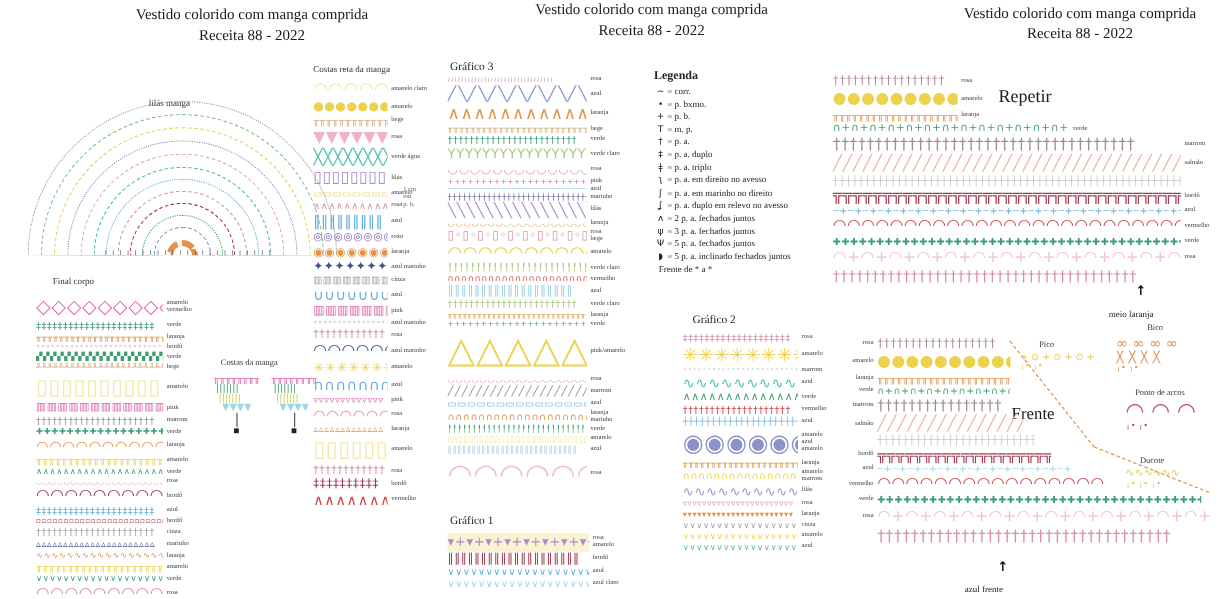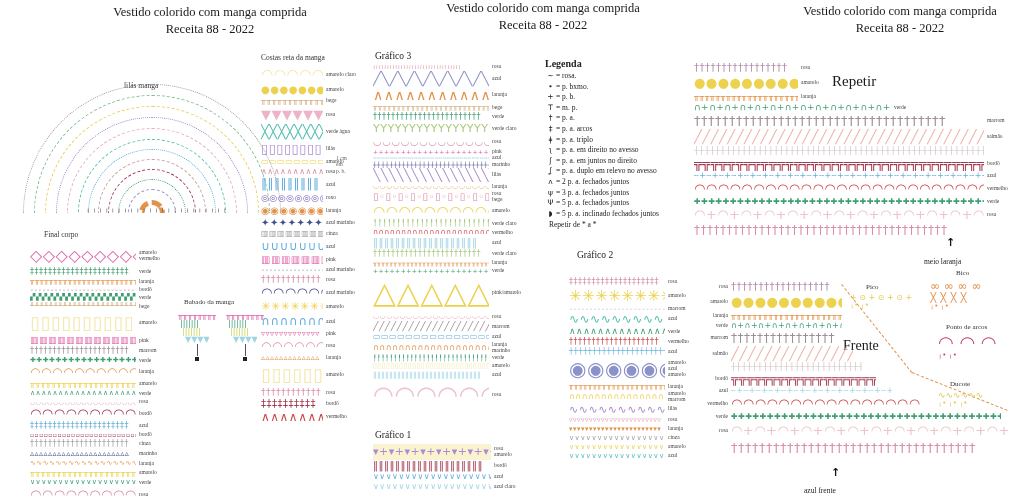--- a/index.html
+++ b/index.html
@@ -151,21 +151,21 @@
       <div class="crow">
         <span class="syms" style="color: rgb(63, 159, 114); font-size: 7px; height: 9px; line-height: 9px; width: 106px;">∨∨∨∨∨∨∨∨∨∨∨∨∨∨∨∨∨∨∨∨∨∨∨∨∨</span>
         <span class="rlabel" style="width: 44px;">verde</span>
       </div>
       <div class="crow">
         <span class="syms" style="color: rgb(217, 143, 166); font-size: 13px; height: 16px; line-height: 16px; width: 106px;">◠◠◠◠◠◠◠◠◠◠◠◠◠◠</span>
         <span class="rlabel" style="width: 44px;">rosa</span>
       </div>
     </div>
 
-  <span class="slabel" style="left:184px;top:299px;font-size:7px;">Babado da manga</span>
+  <span class="slabel" style="left:184px;top:299px;font-size:7px;">Costas da manga</span>
   <div class="tassels" style="left:178px;top:312px;" id="babado">
       <div class="tassel">
         <div class="trow" style="color: rgb(223, 100, 168); font-size: 8px; width: 38px;">╥╥╥╥╥╥╥╥</div>
         <div class="trow" style="color: rgb(63, 159, 114); font-size: 8px; width: 34px;">|||||||</div>
         <div class="trow" style="color: rgb(201, 210, 79); font-size: 8px; width: 30px;">|||||||</div>
         <div class="trow" style="color: rgb(159, 213, 228); font-size: 8px; width: 24px;">▼▼▼▼▼</div>
         <div class="stem"></div>
         <div class="tdot"></div>
       </div>
       <div class="tassel">
@@ -414,53 +414,53 @@
         <span class="syms" style="color: rgb(238, 195, 205); font-size: 24px; height: 30px; line-height: 30px; width: 116px;">◠◠◠◠◠◠◠◠</span>
         <span class="rlabel" style="width: 48px;">rosa</span>
       </div>
     </div>
 
   <div class="legend">
     <h4>Legenda</h4>
     <div id="legend-list">
         <div class="lrow">
           <span class="lsym">∼</span>
-          <span>= rosa.</span>
+          <span>= corr.</span>
         </div>
         <div class="lrow">
           <span class="lsym">•</span>
           <span>= p. bxmo.</span>
         </div>
         <div class="lrow">
           <span class="lsym">+</span>
           <span>= p. b.</span>
         </div>
         <div class="lrow">
           <span class="lsym">T</span>
           <span>= m. p.</span>
         </div>
         <div class="lrow">
           <span class="lsym">†</span>
           <span>= p. a.</span>
         </div>
         <div class="lrow">
           <span class="lsym">‡</span>
-          <span>= p. a. arcos</span>
+          <span>= p. a. duplo</span>
         </div>
         <div class="lrow">
           <span class="lsym">ǂ</span>
           <span>= p. a. triplo</span>
         </div>
         <div class="lrow">
           <span class="lsym">ʅ</span>
           <span>= p. a. em direito no avesso</span>
         </div>
         <div class="lrow">
           <span class="lsym">ʃ</span>
-          <span>= p. a. em juntos no direito</span>
+          <span>= p. a. em marinho no direito</span>
         </div>
         <div class="lrow">
           <span class="lsym">ʆ</span>
           <span>= p. a. duplo em relevo no avesso</span>
         </div>
         <div class="lrow">
           <span class="lsym">ʌ</span>
           <span>= 2 p. a. fechados juntos</span>
         </div>
         <div class="lrow">
@@ -469,24 +469,24 @@
         </div>
         <div class="lrow">
           <span class="lsym">Ψ</span>
           <span>= 5 p. a. fechados juntos</span>
         </div>
         <div class="lrow">
           <span class="lsym">◗</span>
           <span>= 5 p. a. inclinado fechados juntos</span>
         </div>
       </div>
-    <div class="lfoot">Repetir de * a *</div>
+    <div class="lfoot">Frente de * a *</div>
   </div>
 
-  <span class="glabel" style="left:577px;top:250px;">Gráfico 2</span>
+  <span class="glabel" style="left:577px;top:262px;">Gráfico 2</span>
   <div class="chart" style="left:569px;top:277px;">
       <div class="crow">
         <span class="syms" style="color: rgb(217, 143, 166); font-size: 8px; height: 10px; line-height: 10px; width: 96px;">‡‡‡‡‡‡‡‡‡‡‡‡‡‡‡‡‡‡‡‡</span>
         <span class="rlabel" style="width: 46px;">rosa</span>
       </div>
       <div class="crow">
         <span class="syms" style="color: rgb(236, 210, 79); font-size: 15px; height: 18px; line-height: 18px; width: 96px;">✳✳✳✳✳✳✳✳✳✳✳</span>
         <span class="rlabel" style="width: 46px;">amarelo</span>
       </div>
       <div class="crow">

